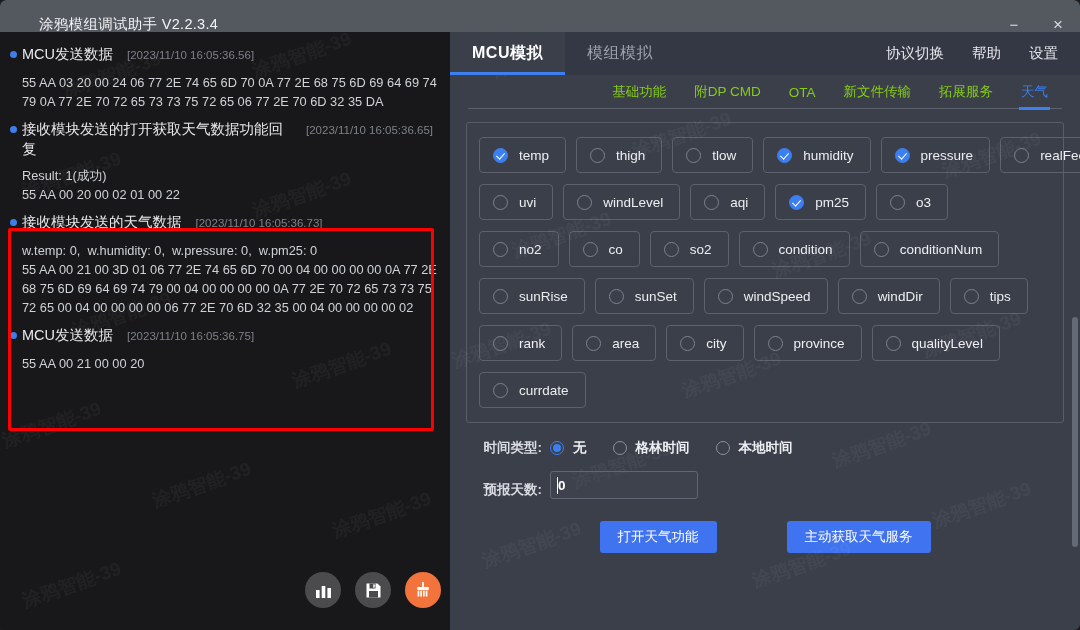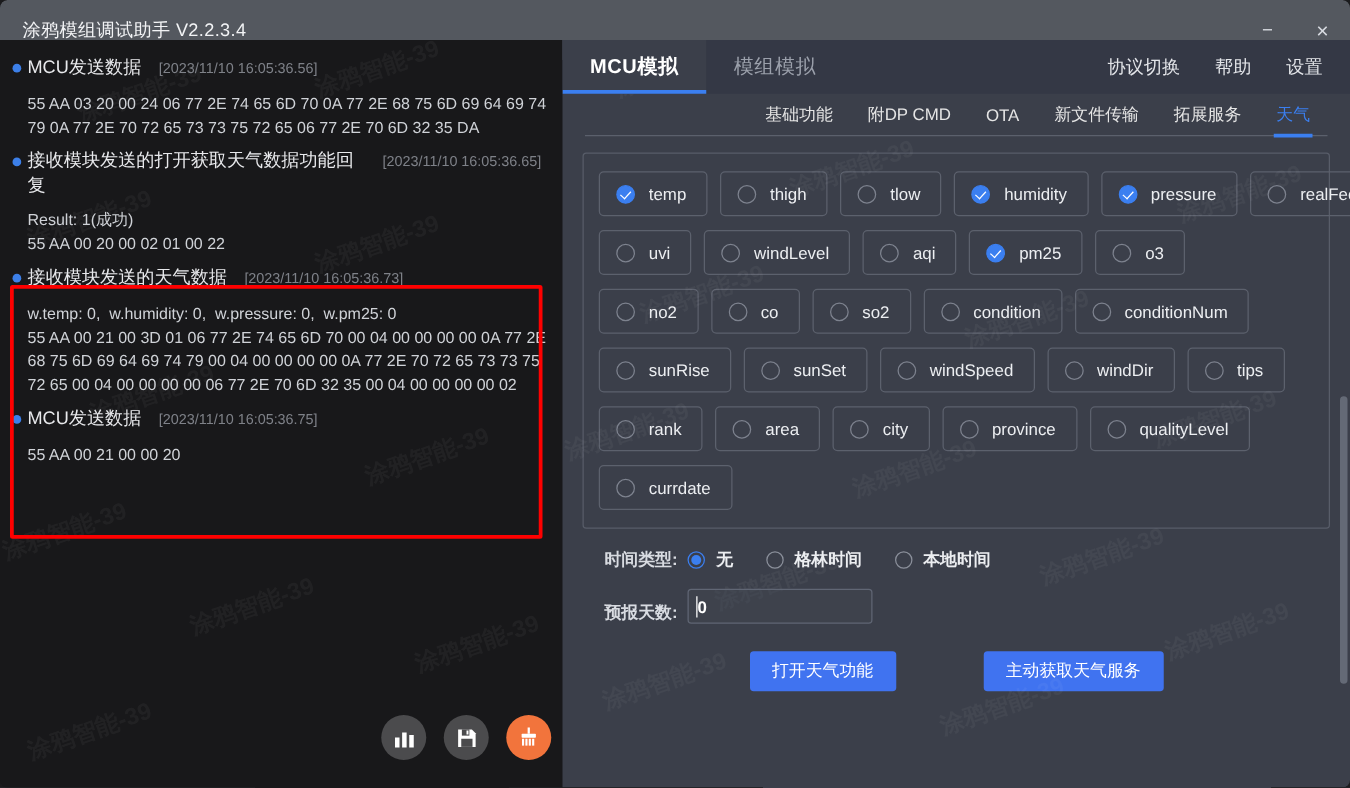--- a/index.html
+++ b/index.html
@@ -16,21 +16,21 @@
     border-radius: 6px;
     overflow: hidden;
   }
 
   
   #titlebar {
     position: absolute; top: 0; left: 0;
     width: 1080px; height: 48px;
     background: #54585f;
     display: flex; align-items: center;
-    border-top-left-radius: 6px; border-top-right-radius: 6px;
+    border-top-left-radius: 6px; border-top-right-radius: 6px; padding-left: 21px;
   }
   #titlebar .app-title {
     margin-left: 18px;
     font-size: 14.5px;
     color: #f2f3f5;
     letter-spacing: .3px;
     white-space: nowrap;
   }
   #titlebar .spacer { flex: 1; }
   .win-btn {
@@ -147,21 +147,21 @@
   #subtabbar::after {
     content: ""; position: absolute;
     left: 18px; right: 18px; bottom: 0; height: 1px;
     background: #5b606c;
   }
   .subtab {
     position: relative;
     padding: 0 14px;
     height: 34px;
     display: flex; align-items: center;
-    font-size: 13.5px; color: #e5e5e5;
+    font-size: 13.5px; color: #84cc16;
     white-space: nowrap;
   }
   .subtab.active { color: #3b7ff0; }
   .subtab.active::after {
     content: ""; position: absolute;
     left: 12px; right: 12px; bottom: -1px; height: 3px;
     background: #3b7ff0; z-index: 2;
   }
 
   #contentbox {

